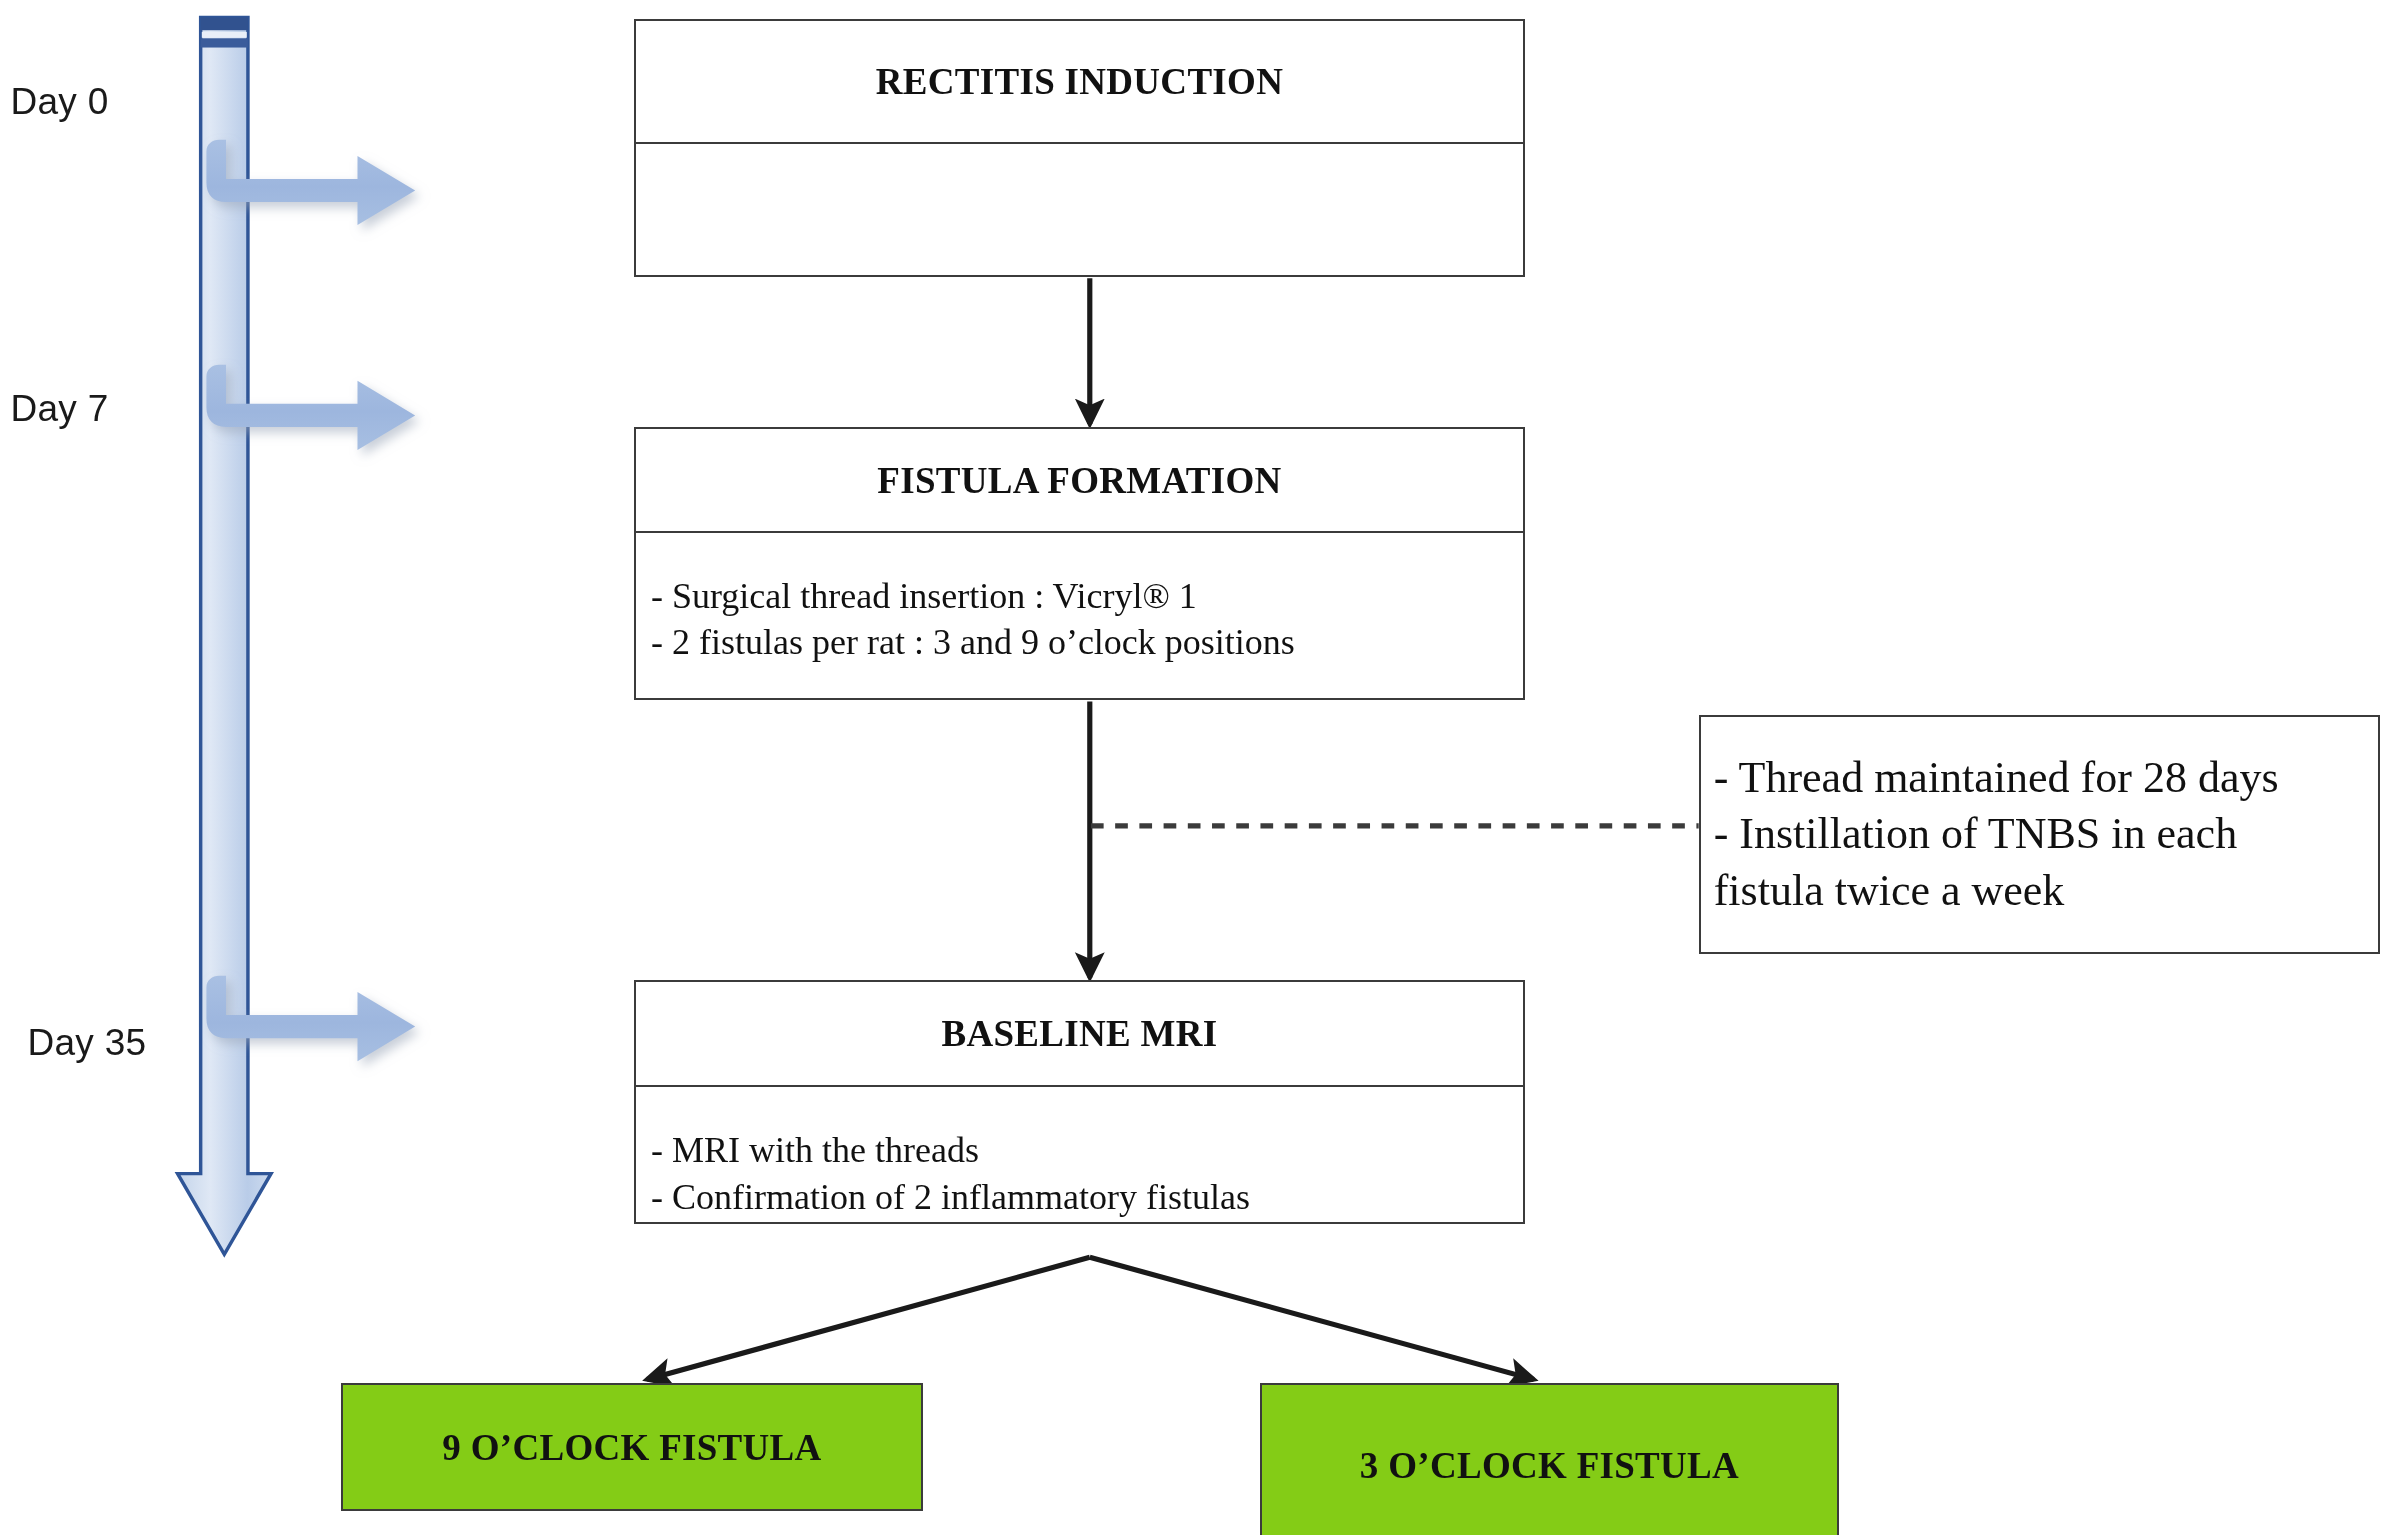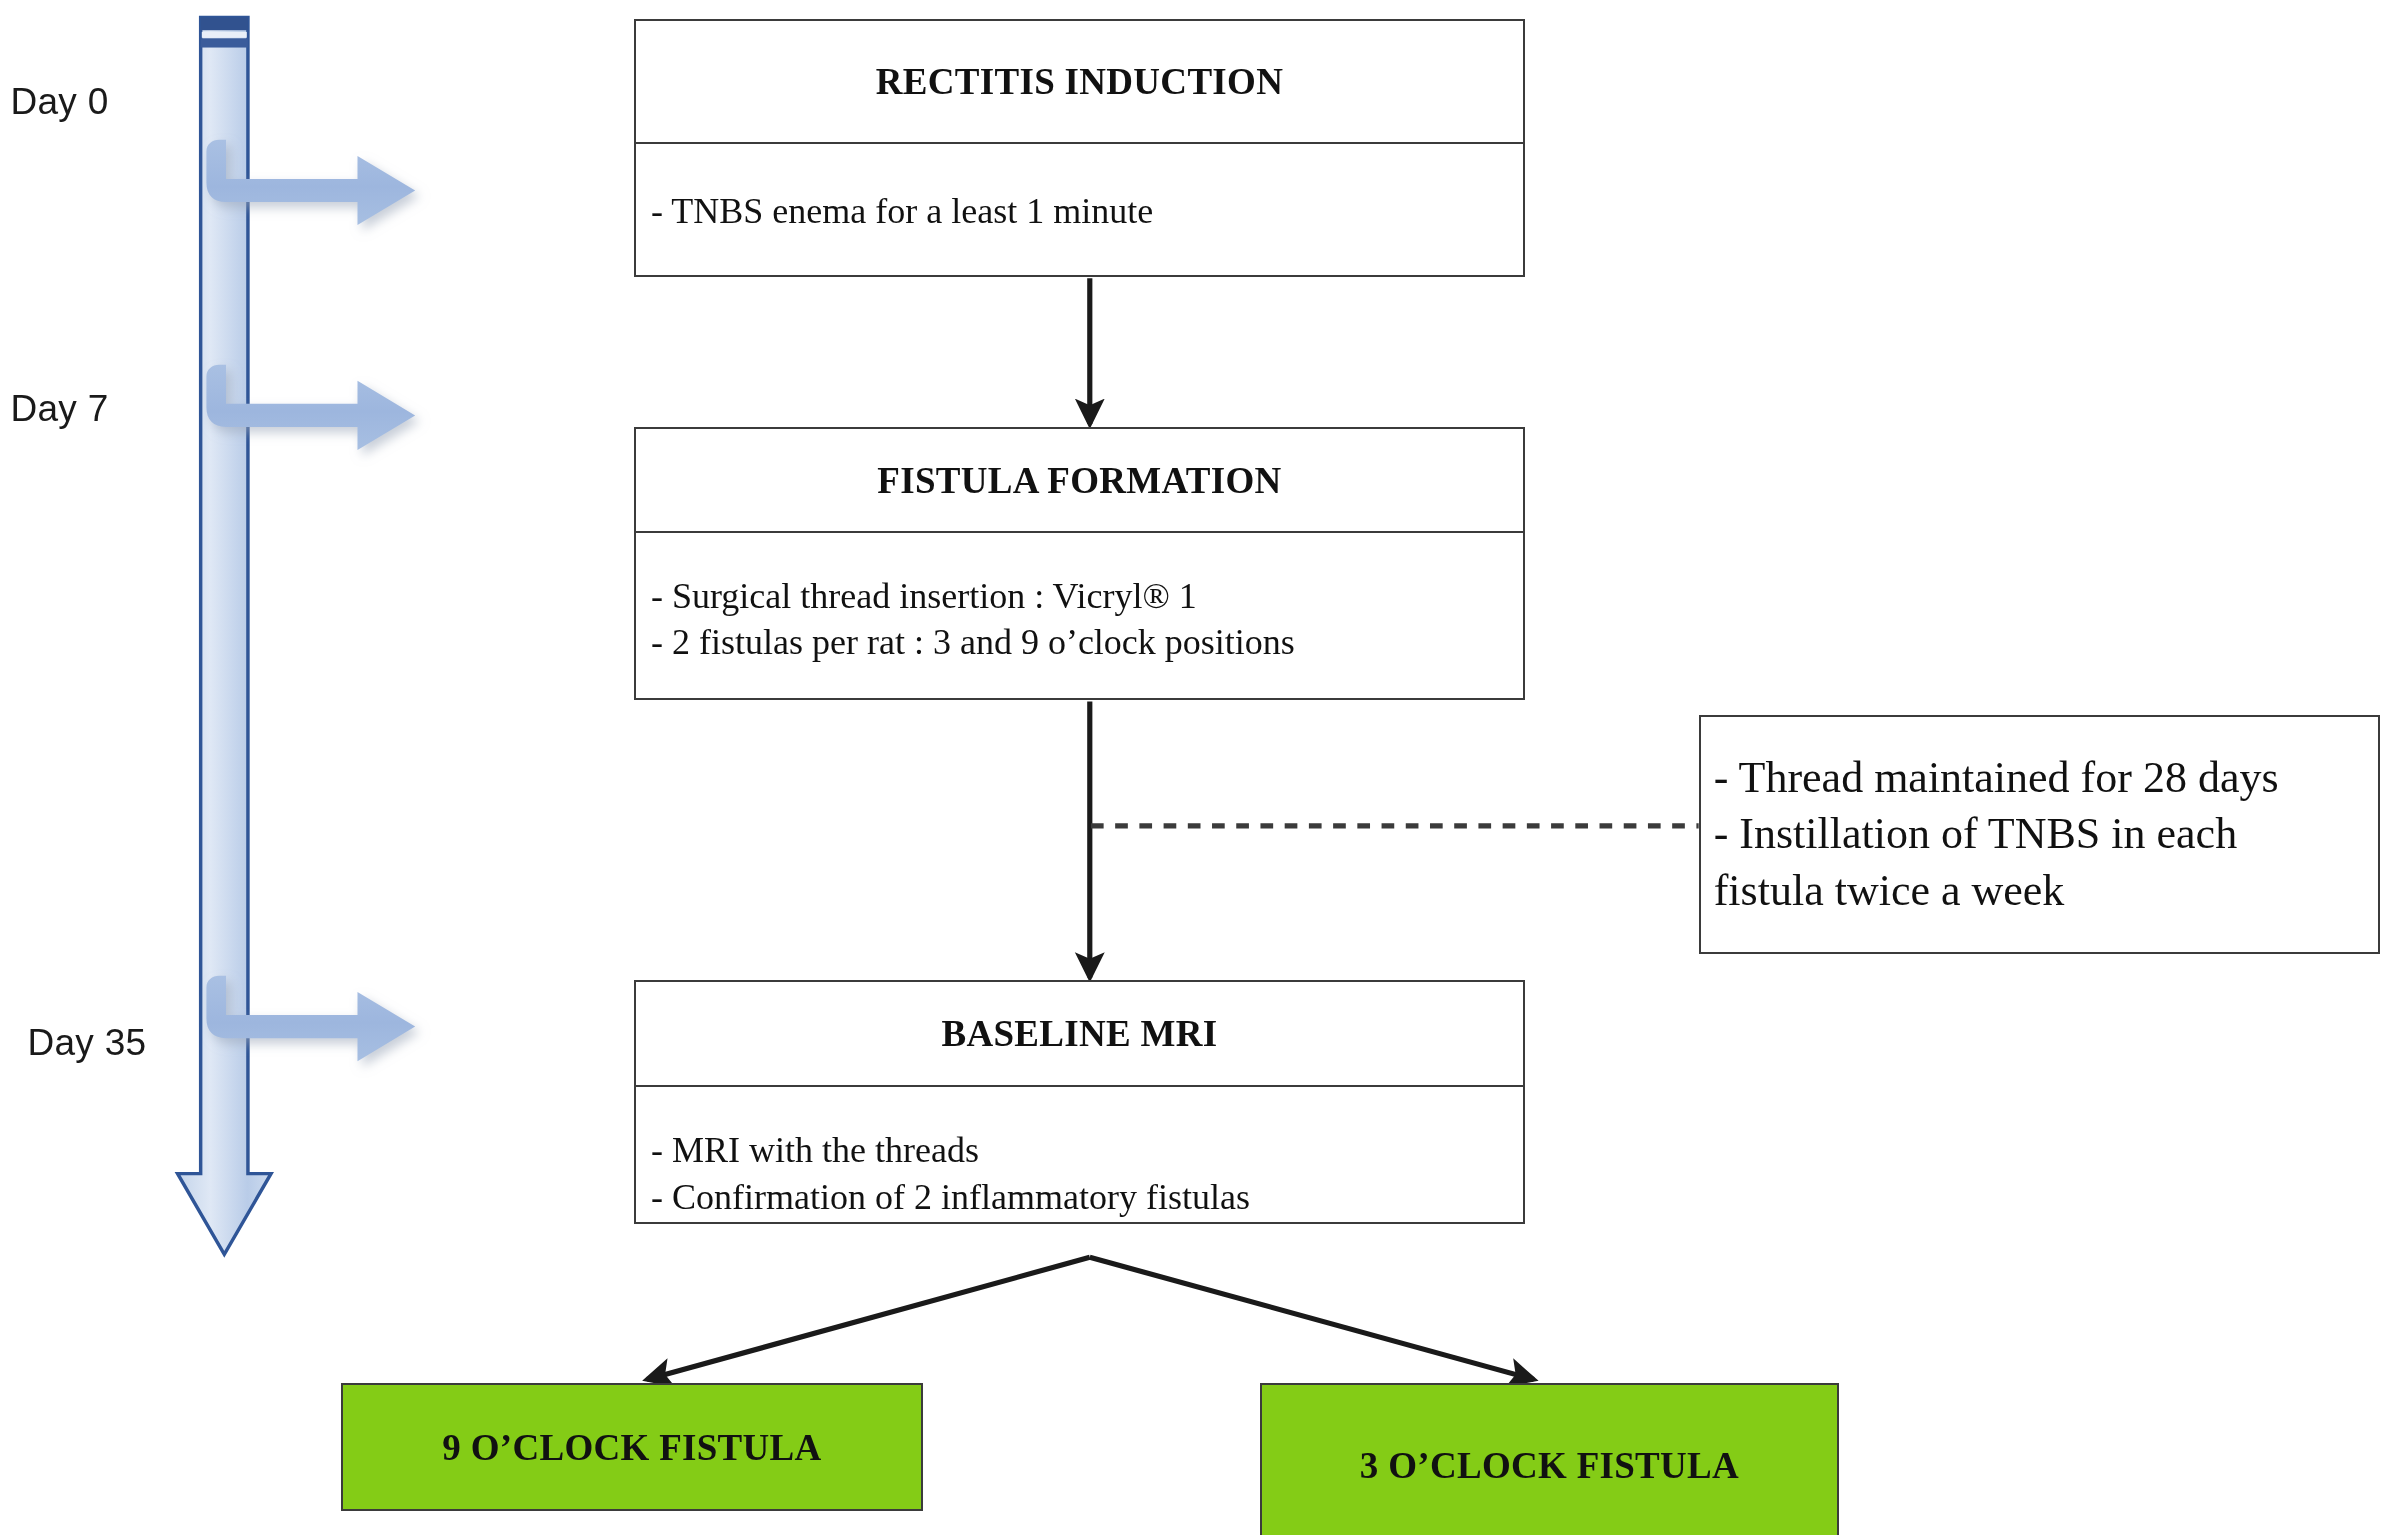--- a/index.html
+++ b/index.html
@@ -199,23 +199,20 @@
 
     <line x1="1892" y1="1432" x2="2946" y2="1432" stroke="#3b3b3b" stroke-width="9" stroke-dasharray="22 20"></line>
 
     <line x1="1890" y1="2180" x2="1122" y2="2392" stroke="#1a1a1a" stroke-width="9" marker-end="url(#arrowHead)"></line>
 
     <line x1="1890" y1="2180" x2="2660" y2="2392" stroke="#1a1a1a" stroke-width="9" marker-end="url(#arrowHead)"></line>
   </svg>
 
   <div class="proc-box" id="box-rectitis">
     <div class="proc-head">RECTITIS INDUCTION</div>
-    <div class="proc-body">
-      <div class="proc-line">- TNBS enema for a least 1 minute</div>
-    </div>
   </div>
 
   <div class="proc-box" id="box-fistula">
     <div class="proc-head">FISTULA FORMATION</div>
     <div class="proc-body">
       <div class="proc-line">- Surgical thread insertion : Vicryl® 1</div>
       <div class="proc-line">- 2 fistulas per rat : 3 and 9 o’clock positions</div>
     </div>
   </div>
 

